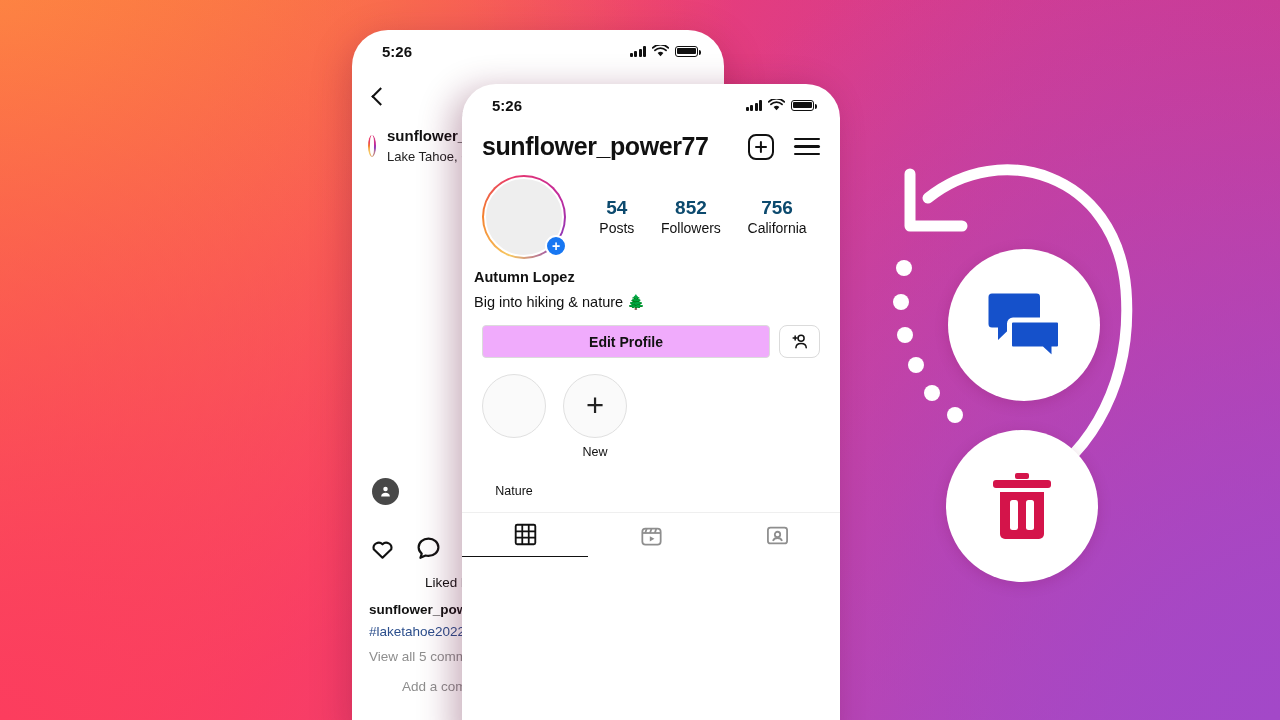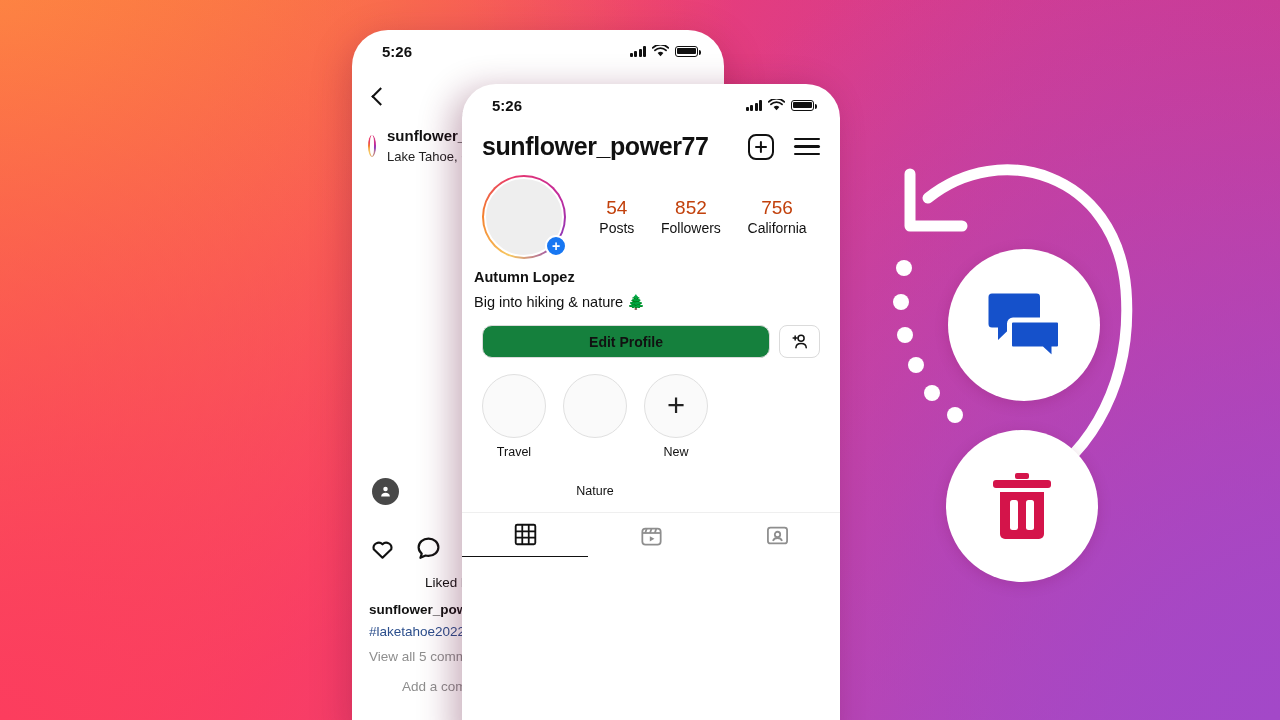--- a/index.html
+++ b/index.html
@@ -99,30 +99,30 @@
 
   .pf-top{ display:flex; align-items:center; padding:12px 20px 0; gap:6px; }
   .pf-avwrap{ position:relative; }
   .pf-plusbadge{
     position:absolute;right:-1px;bottom:2px;width:22px;height:22px;border-radius:50%;
     background:#1877F2;border:2.5px solid #fff;display:flex;align-items:center;justify-content:center;
     color:#fff;font-size:14px;font-weight:bold;line-height:1;
   }
   .pf-stats{ flex:1; display:flex; justify-content:space-around; padding-left:14px; }
   .stat{ text-align:center; }
-  .stat b{ display:block; font-size:19px; font-weight:normal; color:#c2410c; }
+  .stat b{ display:block; font-size:19px; font-weight:bold; color:#0c4a6e; }
   .stat span{ font-size:14px; color:#111; }
 
   .pf-bio{ padding:10px 12px 0; }
   .pf-realname{ font-size:14.5px; font-weight:bold; color:#111; }
   .pf-desc{ font-size:14.5px; color:#111; margin-top:9px; }
 
   .pf-btns{ display:flex; gap:9px; padding:14px 20px 0; }
   .btn-edit{
-    flex:1;height:33px;border:1px solid #dbdbdb;border-radius:10px;background:#15803d;
+    flex:1;height:33px;border:1px solid #dbdbdb;border-radius:4px;background:#f0abfc;
     display:flex;align-items:center;justify-content:center;
     font-size:14px;font-weight:bold;color:#111;text-align:right;
   }
   .btn-add{
     width:41px;height:33px;border:1px solid #dbdbdb;border-radius:8px;background:#fff;
     display:flex;align-items:center;justify-content:center;
   }
   .btn-add svg{ width:19px;height:19px;fill:none;stroke:#111;stroke-width:1.9; }
 
   .hl-row{ display:flex; gap:17px; padding:16px 20px 0; }
@@ -381,24 +381,20 @@
         <svg viewBox="0 0 24 24" stroke-linecap="round">
           <circle cx="14" cy="8" r="3.8"></circle>
           <path d="M7.5 20c0-3.6 2.9-5.6 6.5-5.6s6.5 2 6.5 5.6"></path>
           <path d="M4 7.5h5M6.5 5v5"></path>
         </svg>
       </span>
     </div>
 
     <div class="hl-row">
       <span class="hl">
-        <span class="hl-circ" style="display:block;"><span class="ph p-travel"></span></span>
-        <span class="hl-lbl" style="display:block;">Travel</span>
-      </span>
-      <span class="hl">
         <span class="hl-circ" style="display:block;"><span class="ph p-nature"></span></span>
         <span class="hl-lbl" style="display:block;margin-top:46px;">Nature</span>
       </span>
       <span class="hl">
         <span class="hl-circ hl-new">+</span>
         <span class="hl-lbl" style="display:block;">New</span>
       </span>
     </div>
 
     <div class="tabs">

